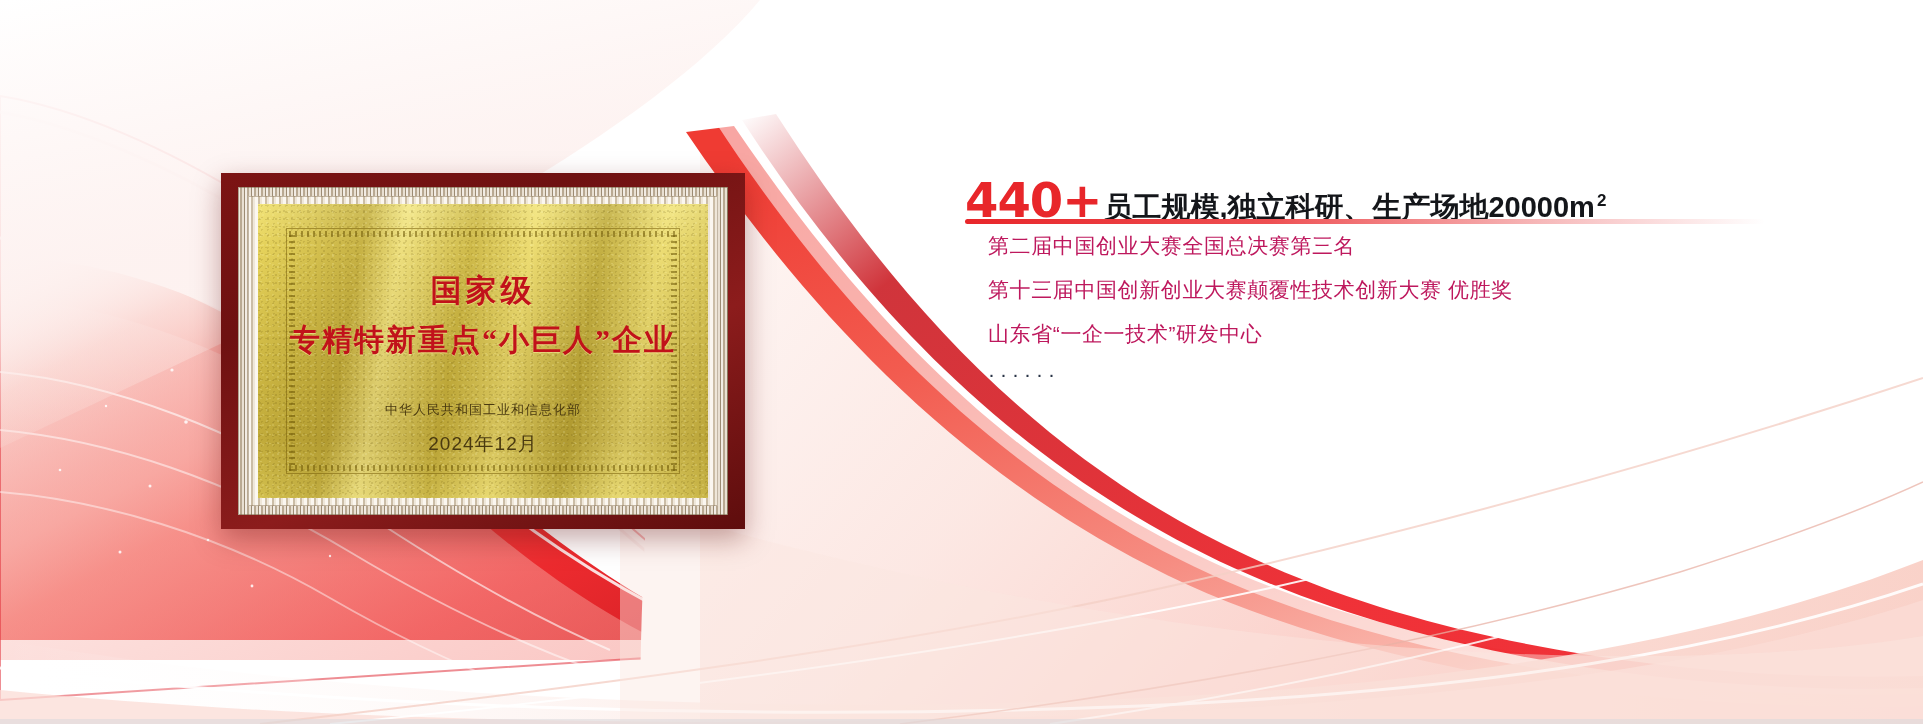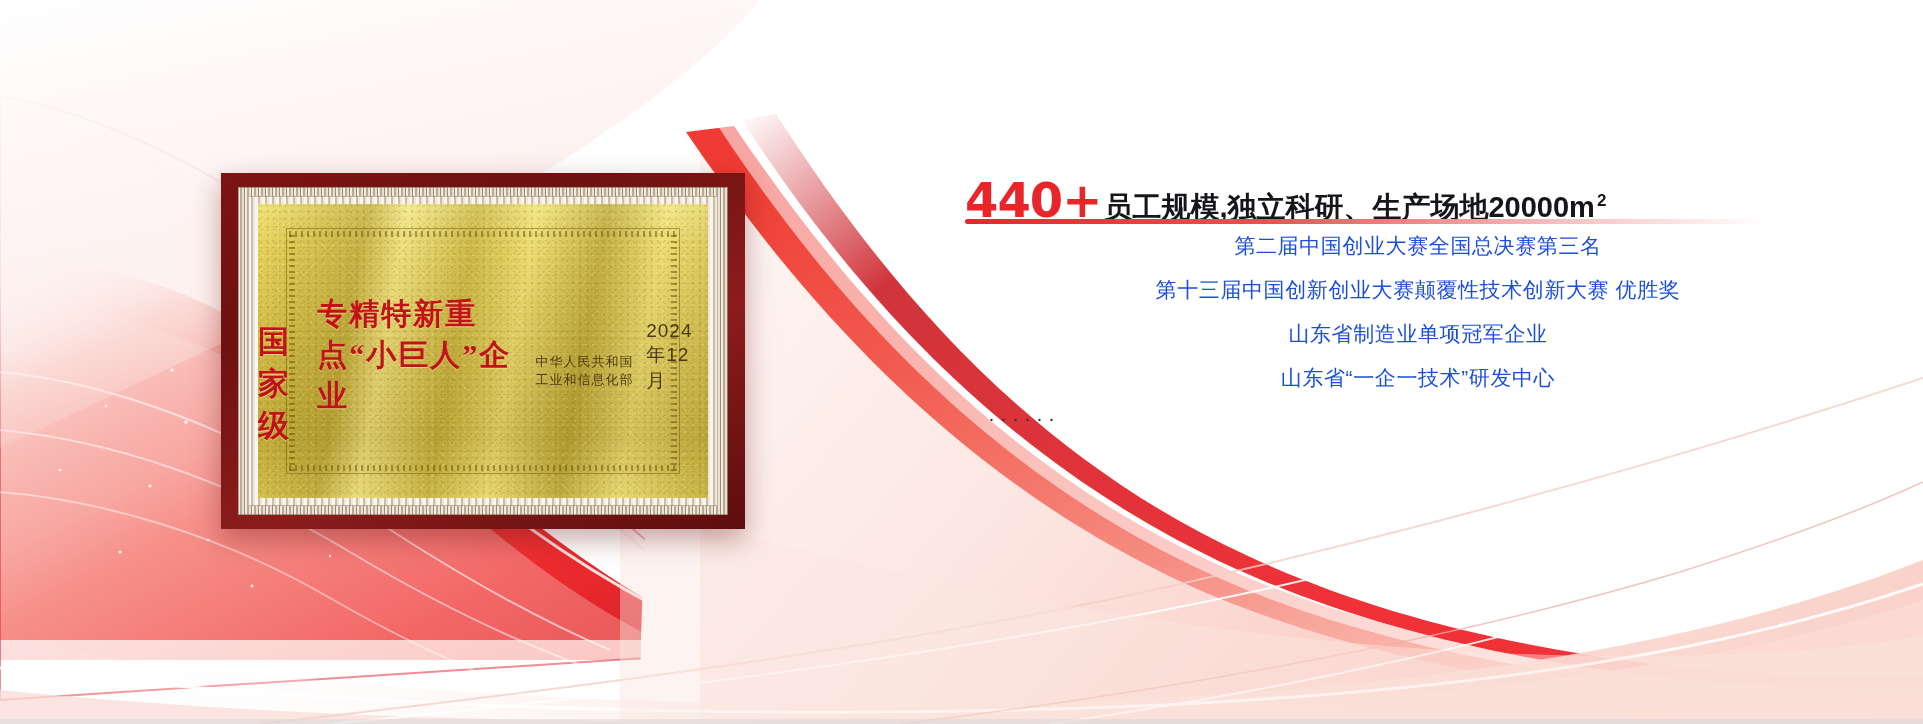--- a/index.html
+++ b/index.html
@@ -73,21 +73,21 @@
   .plaque-etch:before{
     content:"";position:absolute;left:3px;top:3px;right:3px;bottom:3px;
     background:
       repeating-linear-gradient(90deg, rgba(110,88,5,.55) 0 2px, transparent 2px 6px) top/100% 6px no-repeat,
       repeating-linear-gradient(90deg, rgba(110,88,5,.55) 0 2px, transparent 2px 6px) bottom/100% 6px no-repeat,
       repeating-linear-gradient(0deg, rgba(110,88,5,.55) 0 2px, transparent 2px 6px) left/6px 100% no-repeat,
       repeating-linear-gradient(0deg, rgba(110,88,5,.55) 0 2px, transparent 2px 6px) right/6px 100% no-repeat;
   }
   .plaque-text{
     position:absolute;left:0;right:0;top:0;bottom:0;
-    display:flex;flex-direction:row;align-items:center;
+    display:flex;flex-direction:column;align-items:center;
     font-family:"Liberation Serif","DejaVu Serif",serif;
   }
   .pl-title1{
     margin-top:66px;font-size:31px;font-weight:bold;color:#c1121a;letter-spacing:4px;
     text-shadow:0 1px 0 rgba(255,240,160,.55);
   }
   .pl-title2{
     margin-top:8px;font-size:30px;font-weight:bold;color:#c1121a;letter-spacing:2px;
     text-shadow:0 1px 0 rgba(255,240,160,.55);
   }
@@ -120,23 +120,22 @@
   .hl-sup{font-size:17px;vertical-align:super;position:relative;top:-11px;font-weight:bold;}
   #headline-rule{
     position:absolute;left:965px;top:219px;width:800px;height:5px;
     background:linear-gradient(to right,#e8262a 0%,#ee4f52 38%,#f6b8b9 72%,rgba(246,184,185,0) 100%);
     border-radius:3px;
   }
   #ach-list{
     position:absolute;left:988px;top:224px;width:860px;
   }
   .ach-item{
-    font-size:21px;color:#1d4ed8;line-height:1;padding:11px 0 12px 0;letter-spacing:.6px;
+    font-size:21px;color:#be185d;line-height:1;padding:11px 0 12px 0;letter-spacing:.6px;
     white-space:nowrap;
-    text-align:center;
   }
   .ach-dots{
     font-size:21px;color:#2a3447;letter-spacing:5px;padding-top:6px;
   }
 </style>
 </head>
 <body>
 
 <div id="stage">
 
@@ -272,18 +271,17 @@
   <div id="headline">
     <span class="hl-num">440+</span>
     <span class="hl-rest">员工规模,独立科研、生产场地20000m</span>
     <span class="hl-rest hl-sup">2</span>
   </div>
   <div id="headline-rule"></div>
 
   <div id="ach-list">
     <div class="ach-item">第二届中国创业大赛全国总决赛第三名</div>
     <div class="ach-item">第十三届中国创新创业大赛颠覆性技术创新大赛 优胜奖</div>
-    <div class="ach-item">山东省制造业单项冠军企业</div>
     <div class="ach-item">山东省“一企一技术”研发中心</div>
     <div class="ach-dots">······</div>
   </div>
 
 </div>
 
 </body></html>

